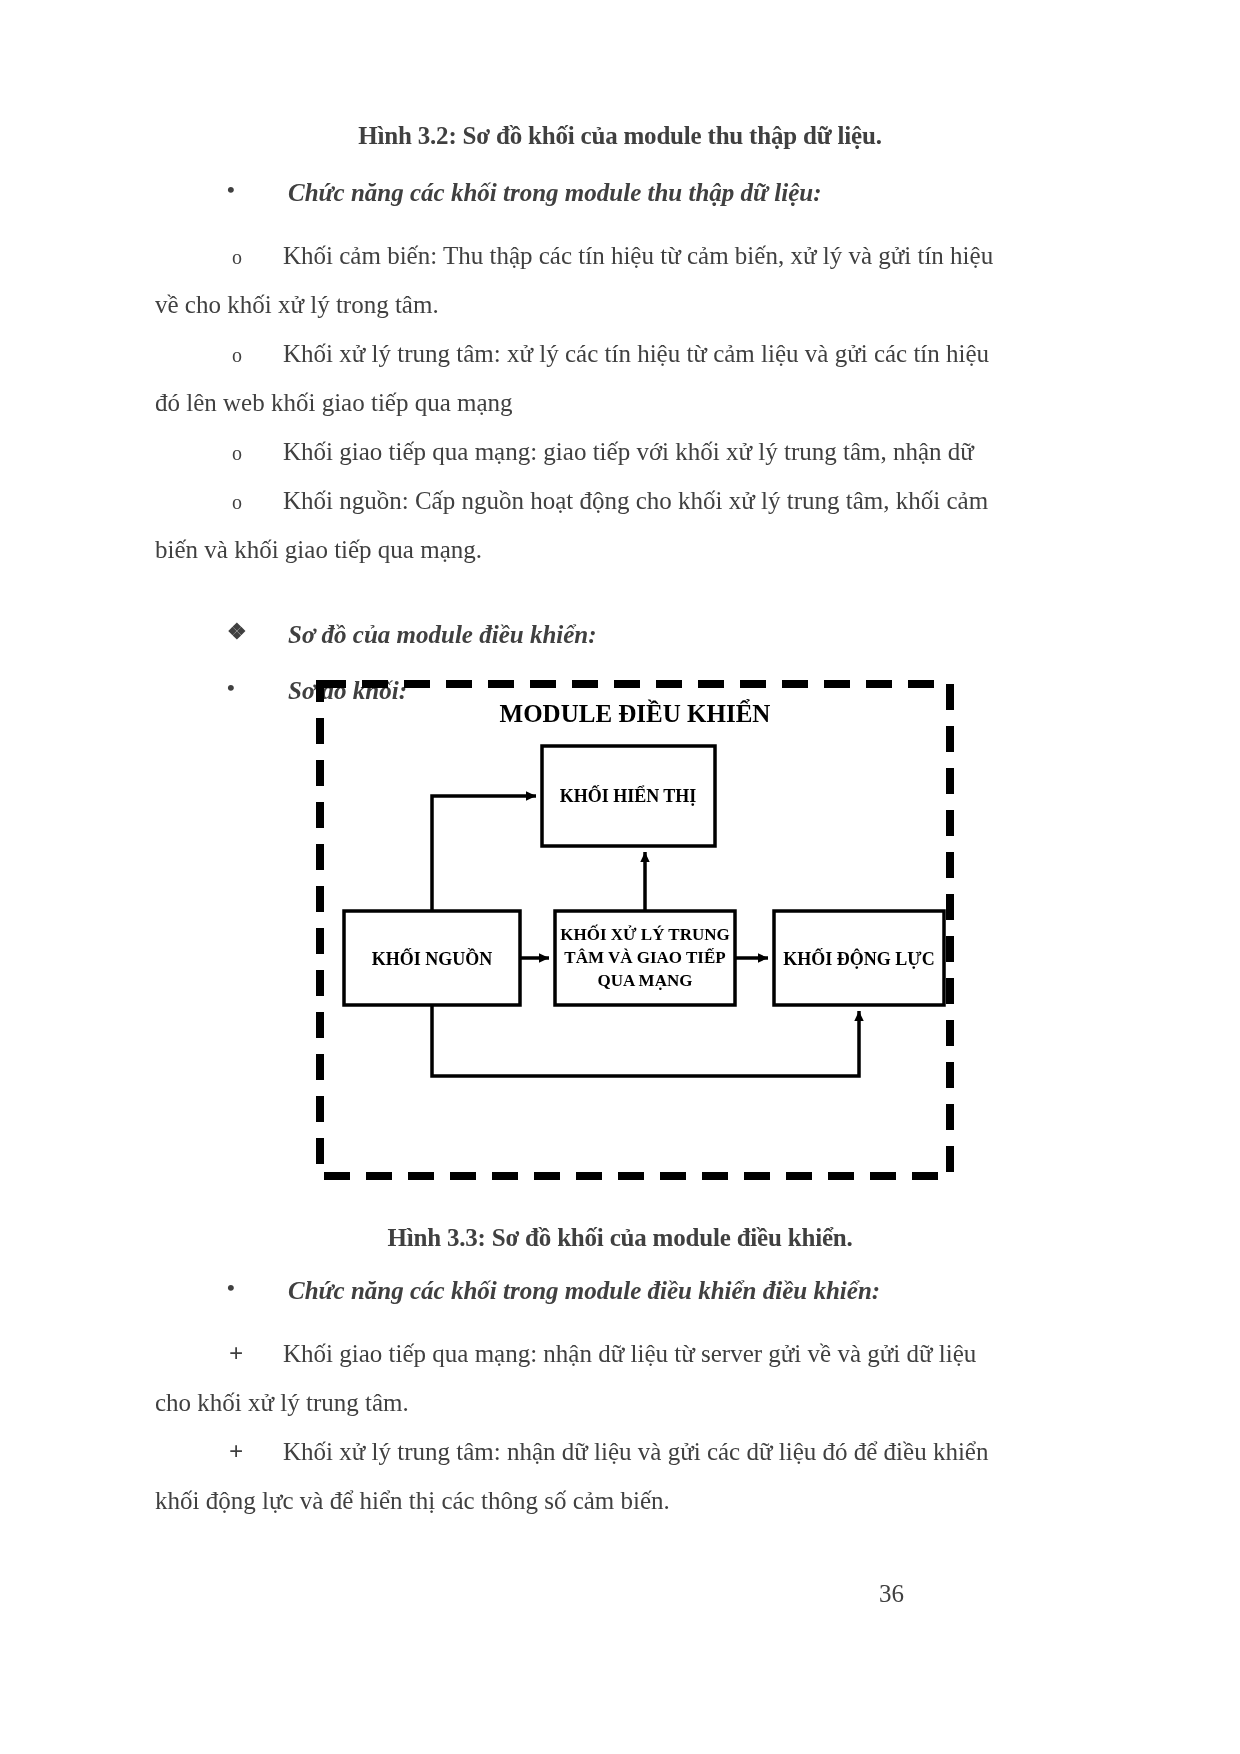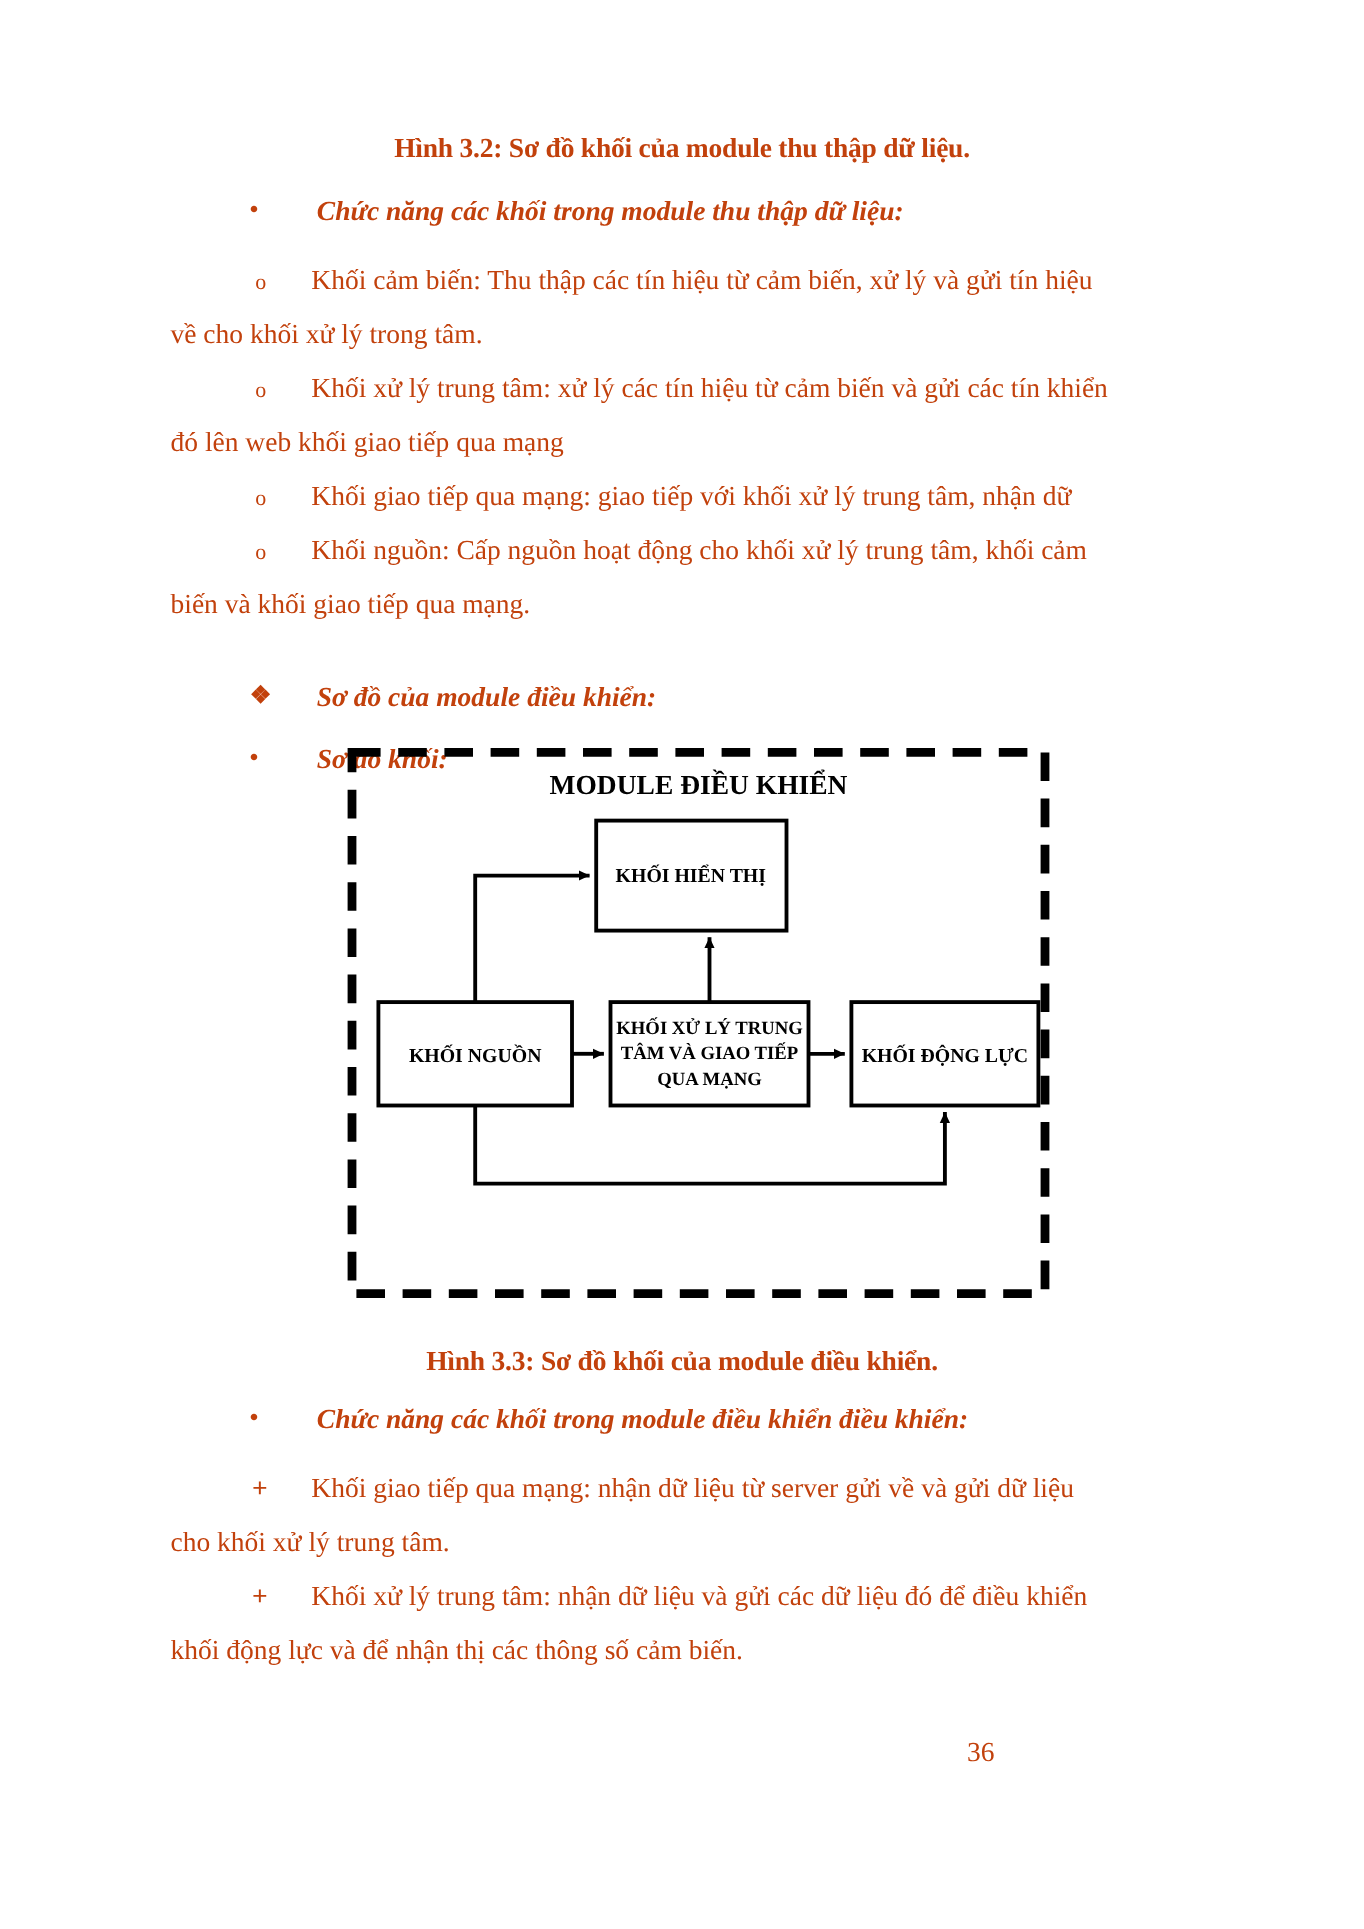--- a/index.html
+++ b/index.html
@@ -6,21 +6,21 @@
     margin: 0;
     padding: 0;
     background: #ffffff;
   }
   .page {
     position: relative;
     width: 1052px;
     height: 1754px;
     background: #ffffff;
     font-family: "Liberation Serif", "DejaVu Serif", serif;
-    color: #c2410c;
+    color: #404040;
     overflow: hidden;
   }
 
   
   .body-area {
     position: absolute;
     left: 155px;
     top: 120px;
     width: 930px;
   }
@@ -120,21 +120,21 @@
       <span class="marker">•</span>
       <span class="btxt">Chức năng các khối trong module thu thập dữ liệu:</span>
     </div>
 
     <div class="sub-item">
       <span class="marker-o">o</span><span>Khối cảm biến: Thu thập các tín hiệu từ cảm biến, xử lý và gửi tín hiệu</span>
     </div>
     <div class="para-cont">về cho khối xử lý trong tâm.</div>
 
     <div class="sub-item">
-      <span class="marker-o">o</span><span>Khối xử lý trung tâm: xử lý các tín hiệu từ cảm biến và gửi các tín khiển</span>
+      <span class="marker-o">o</span><span>Khối xử lý trung tâm: xử lý các tín hiệu từ cảm liệu và gửi các tín hiệu</span>
     </div>
     <div class="para-cont">đó lên web khối giao tiếp qua mạng</div>
 
     <div class="sub-item">
       <span class="marker-o">o</span><span>Khối giao tiếp qua mạng: giao tiếp với khối xử lý trung tâm, nhận dữ</span>
     </div>
 
     <div class="sub-item">
       <span class="marker-o">o</span><span>Khối nguồn: Cấp nguồn hoạt động cho khối xử lý trung tâm, khối cảm</span>
     </div>
@@ -202,19 +202,19 @@
     </div>
 
     <div class="sub-item">
       <span class="marker-plus">+</span><span>Khối giao tiếp qua mạng: nhận dữ liệu từ server gửi về và gửi dữ liệu</span>
     </div>
     <div class="para-cont">cho khối xử lý trung tâm.</div>
 
     <div class="sub-item">
       <span class="marker-plus">+</span><span>Khối xử lý trung tâm: nhận dữ liệu và gửi các dữ liệu đó để điều khiển</span>
     </div>
-    <div class="para-cont">khối động lực và để nhận thị các thông số cảm biến.</div>
+    <div class="para-cont">khối động lực và để hiển thị các thông số cảm biến.</div>
 
   </div>
 
   <div class="page-number">36</div>
 
 </div>
 
 </body></html>

